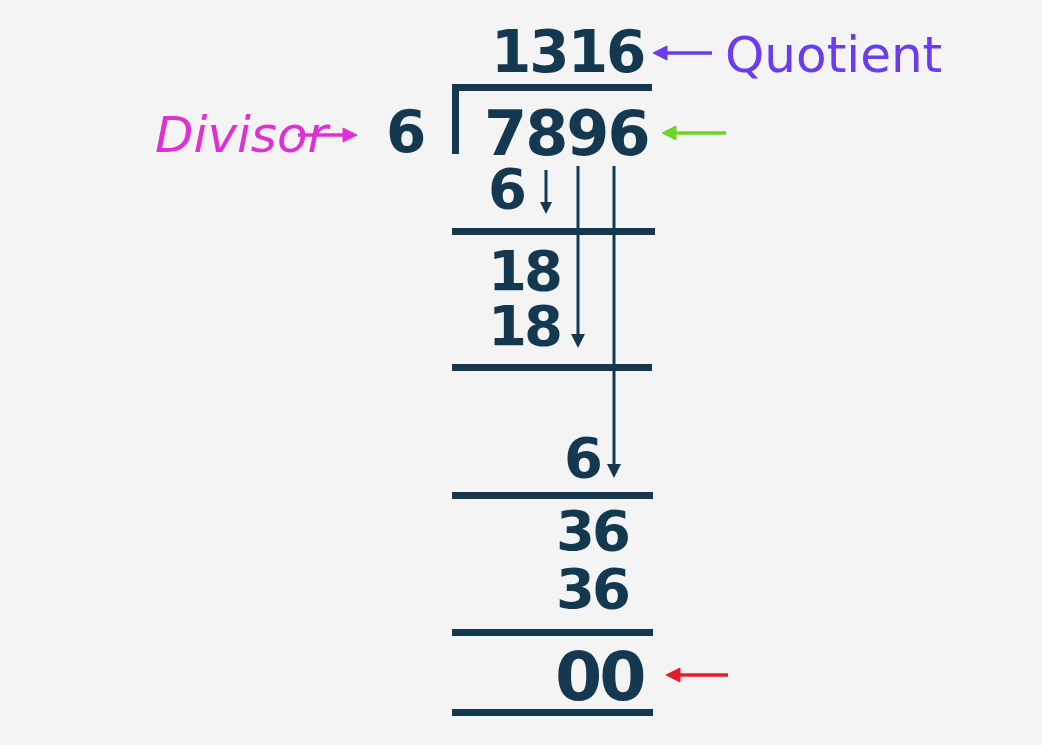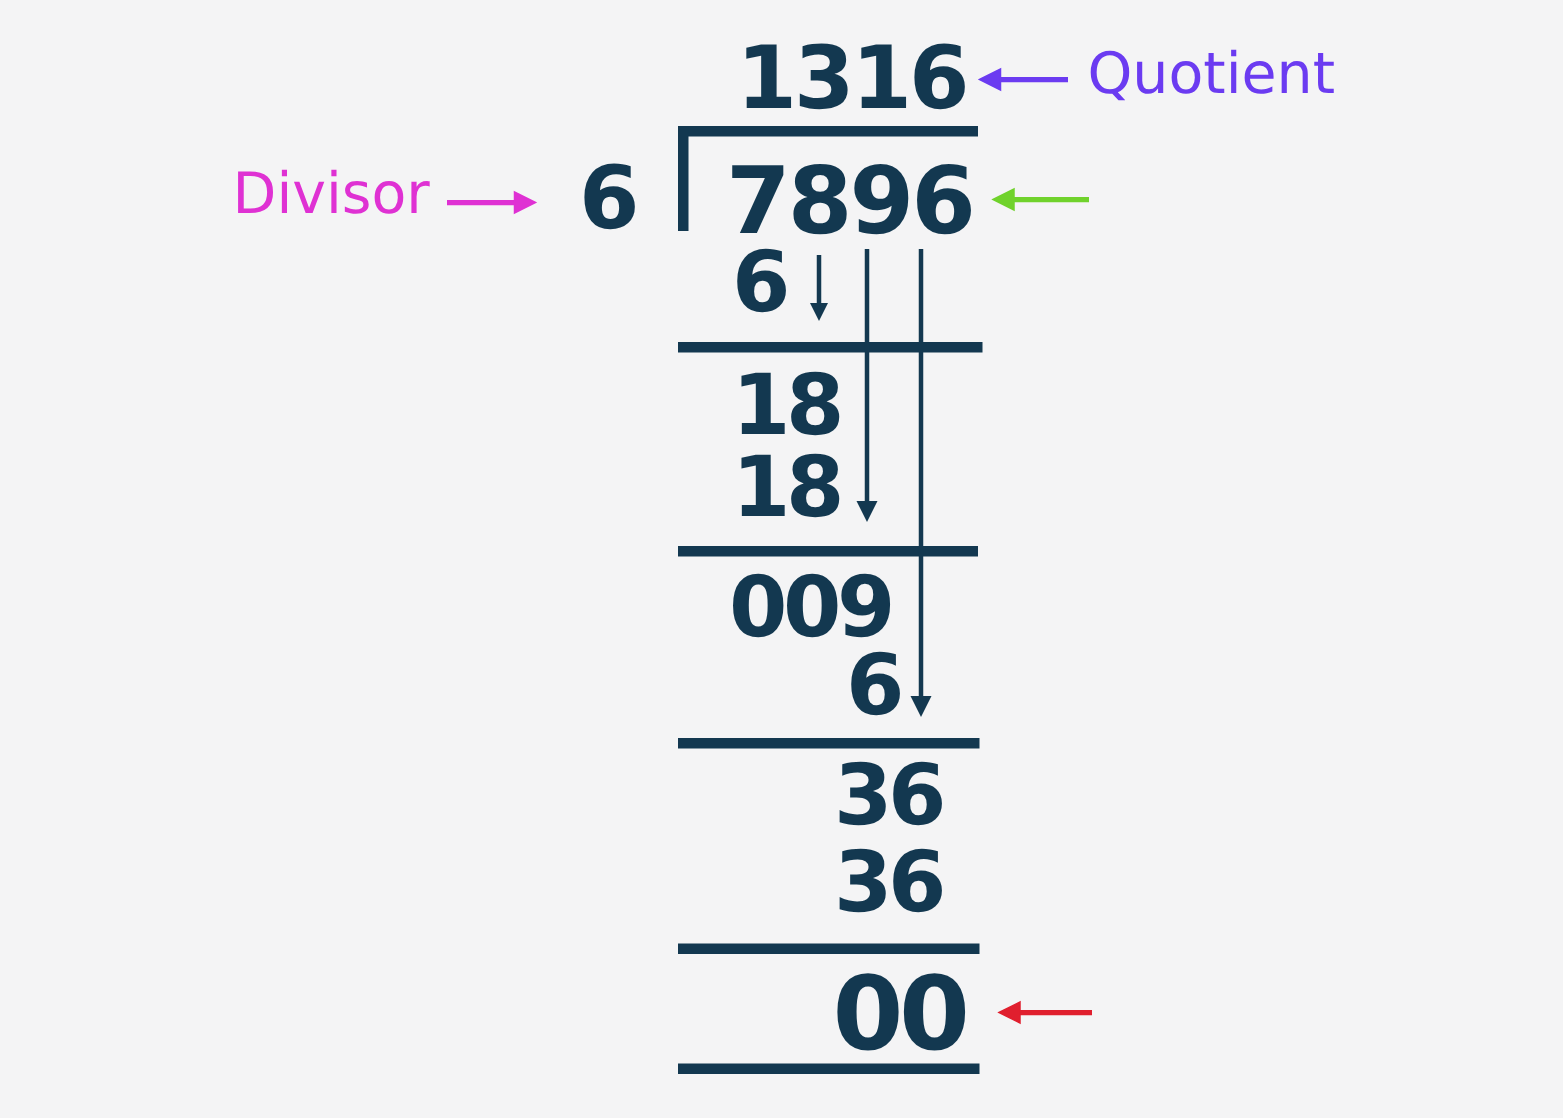--- a/index.html
+++ b/index.html
@@ -32,26 +32,26 @@
   .s0{left:488px;top:161px;font-size:56px;}
   .s1{left:488px;top:243px;font-size:56px;}
   .s2{left:488px;top:298px;font-size:56px;}
   .s3{left:486px;top:378px;font-size:56px;}
   .s4{left:564px;top:430px;font-size:56px;}
   .s5{left:556px;top:503px;font-size:56px;}
   .s6{left:556px;top:561px;font-size:56px;}
   .s7{left:555px;top:643px;font-size:68px;}
   .lbl{
     position:absolute;
-    font-size:38px;
+    font-size:50px;
     line-height:1;
     white-space:pre;
   }
   .lbl-quotient {left:725px;top:30px; color:var(--quotient);}
-  .lbl-divisor  {left:155px;top:110px;color:var(--divisor);}
+  .lbl-divisor  {left:155px;top:110px;color:var(--divisor);font-style:italic;}
   .lbl-dividend {left:743px;top:110px;color:var(--dividend);}
   .lbl-remainder{left:740px;top:652px;color:var(--remainder);}
   svg.overlay{position:absolute;left:0;top:0;pointer-events:none;}
   .ink-shape{fill:var(--ink);}
   .ink-stroke{stroke:var(--ink);stroke-width:3.5;fill:none;}
   .arr-quotient {stroke:var(--quotient); fill:var(--quotient);}
   .arr-divisor  {stroke:var(--divisor);  fill:var(--divisor);}
   .arr-dividend {stroke:var(--dividend); fill:var(--dividend);}
   .arr-remainder{stroke:var(--remainder);fill:var(--remainder);}
   .arr line{stroke-width:3.5;}
@@ -105,21 +105,20 @@
     </g>
   </svg>
 
   <div class="num quotient-num">1316</div>
   <div class="num divisor-num">6</div>
   <div class="num dividend-num">7896</div>
 
   <div class="num s0">6</div>
   <div class="num s1">18</div>
   <div class="num s2">18</div>
-  <div class="num s3">009</div>
   <div class="num s4">6</div>
   <div class="num s5">36</div>
   <div class="num s6">36</div>
   <div class="num s7">00</div>
 
   <div class="lbl lbl-quotient">Quotient</div>
   <div class="lbl lbl-divisor">Divisor</div>
 
 </div>
 

